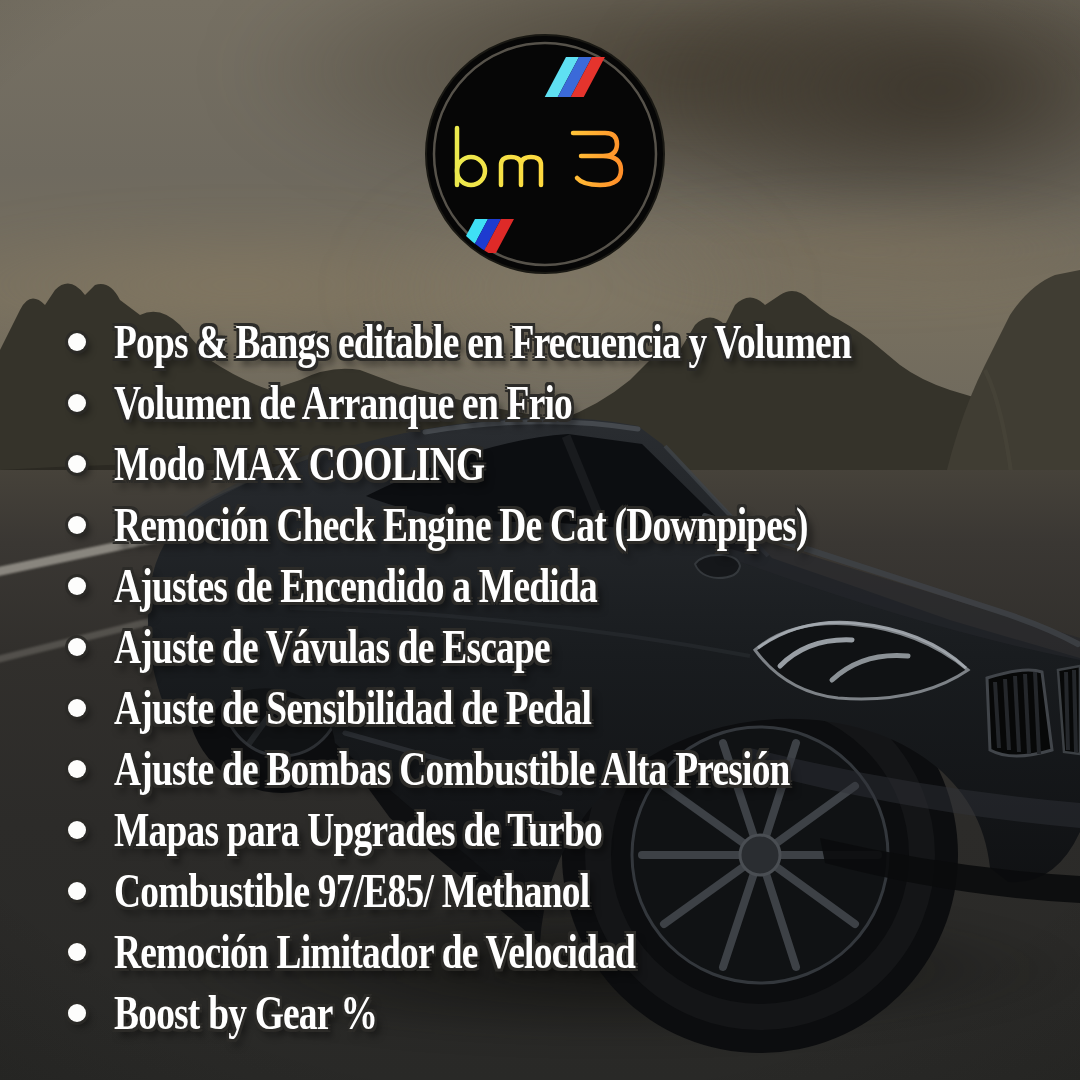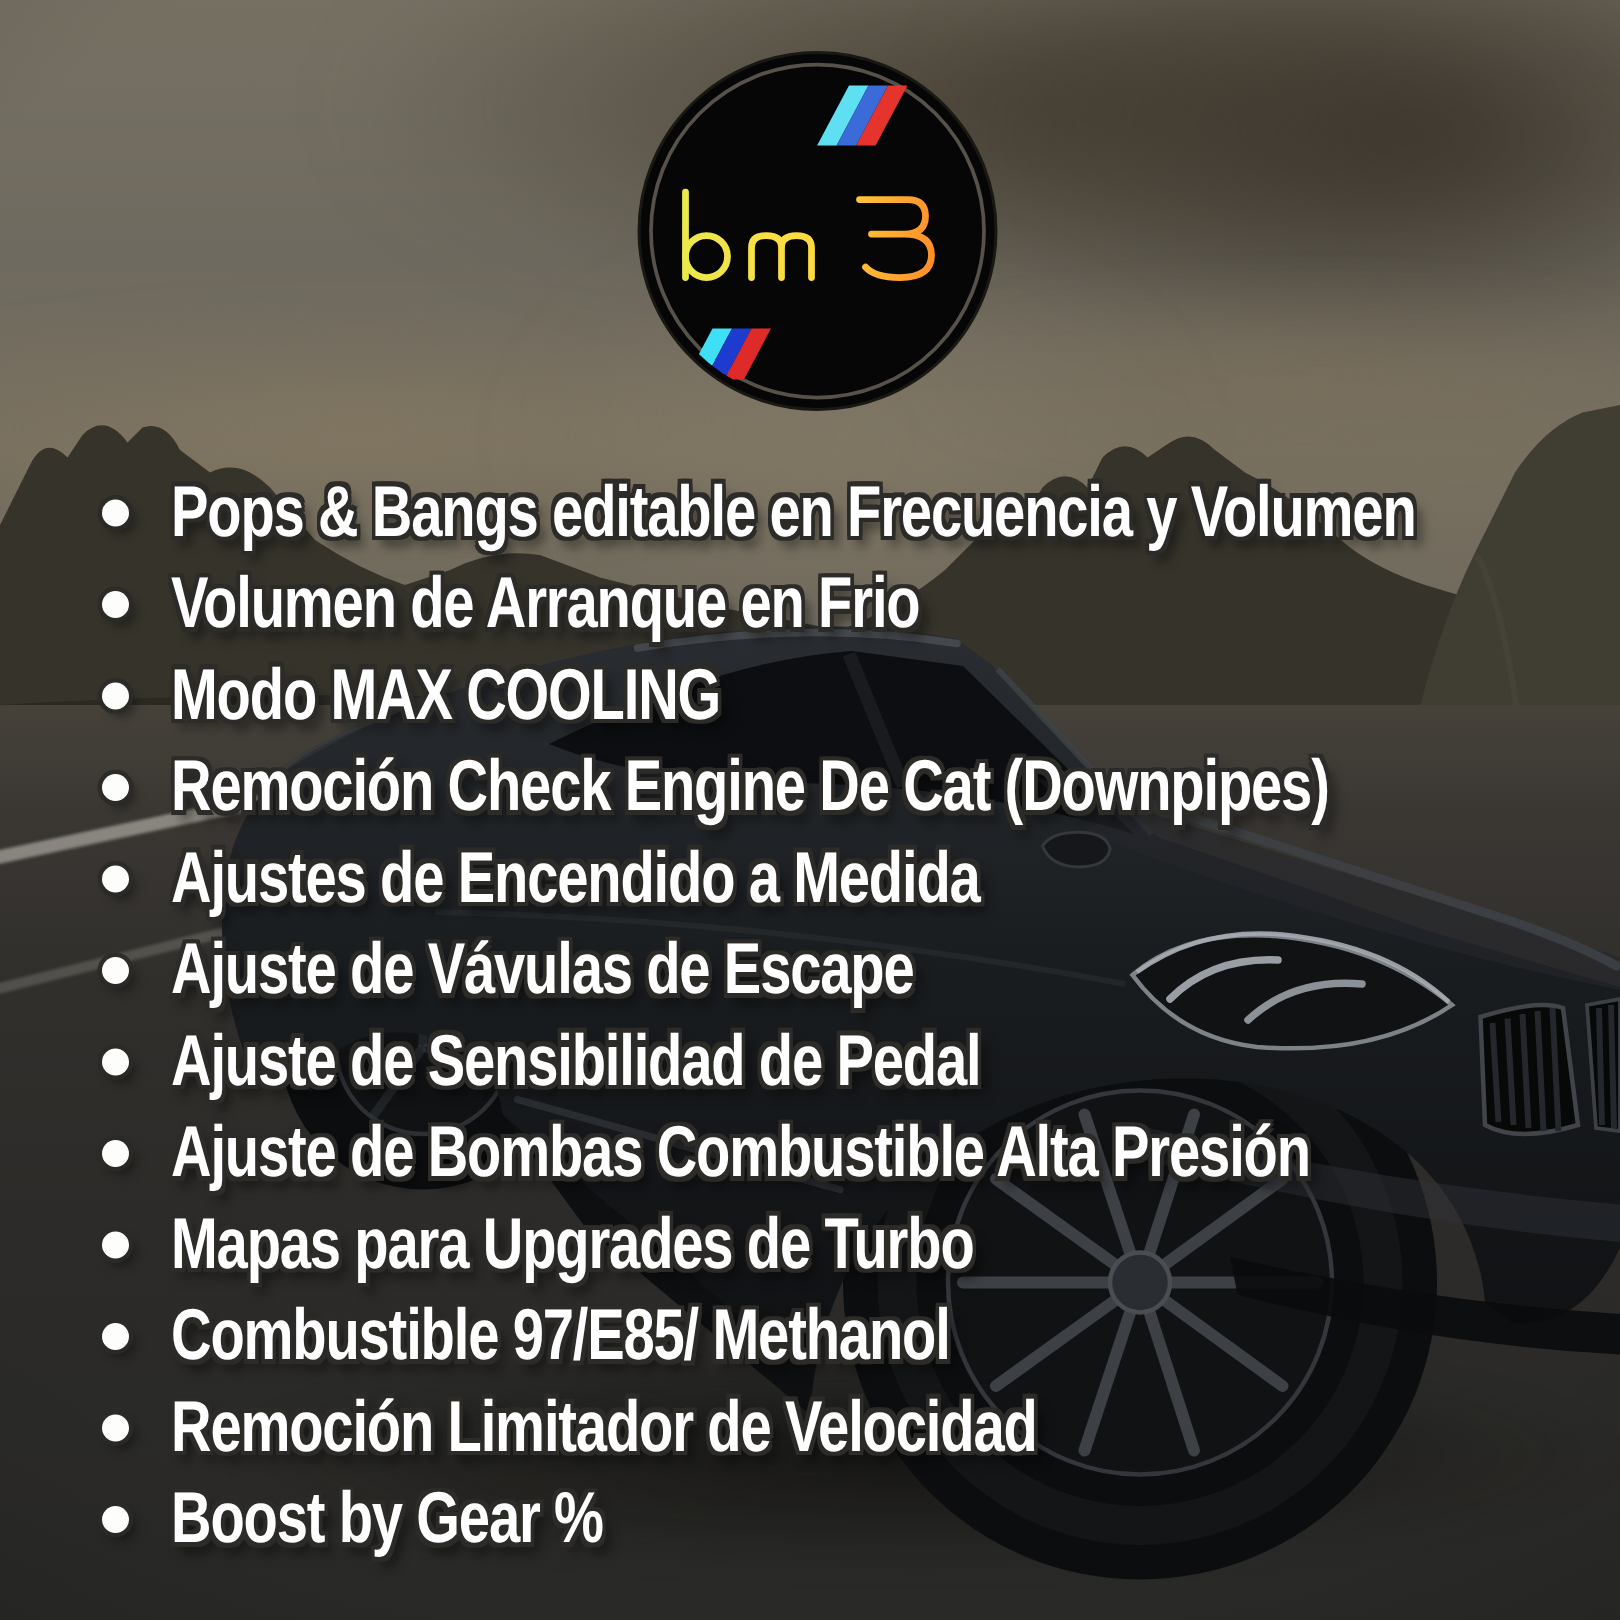--- a/index.html
+++ b/index.html
@@ -1,18 +1,18 @@
 <!DOCTYPE html>
 <html><head>
 <meta charset="utf-8">
 <style>
   html,body{margin:0;padding:0;background:#111;}
   .canvas{
     position:relative;width:1080px;height:1080px;overflow:hidden;
-    font-family:Liberation Sans, sans-serif;
+    font-family:Liberation Serif, serif;
     background:linear-gradient(180deg,#767063 0%,#6f6a5f 16%,#78705f 28%,#6e695d 40%,#615d53 47%,#555149 53%,#4a4740 60%);
   }
   .cloud{position:absolute;border-radius:50%;pointer-events:none;}
   .c1{left:230px;top:-70px;width:920px;height:280px;filter:blur(30px);
       background:radial-gradient(closest-side,rgba(62,55,43,.85),rgba(62,55,43,0));}
   .c2{left:610px;top:-60px;width:660px;height:300px;filter:blur(26px);
       background:radial-gradient(closest-side,rgba(52,46,37,.85),rgba(52,46,37,0));}
   .c3{left:-120px;top:220px;width:720px;height:130px;filter:blur(22px);
       background:radial-gradient(closest-side,rgba(140,126,100,.5),rgba(140,126,100,0));}
   .c4{left:600px;top:200px;width:540px;height:100px;filter:blur(20px);

